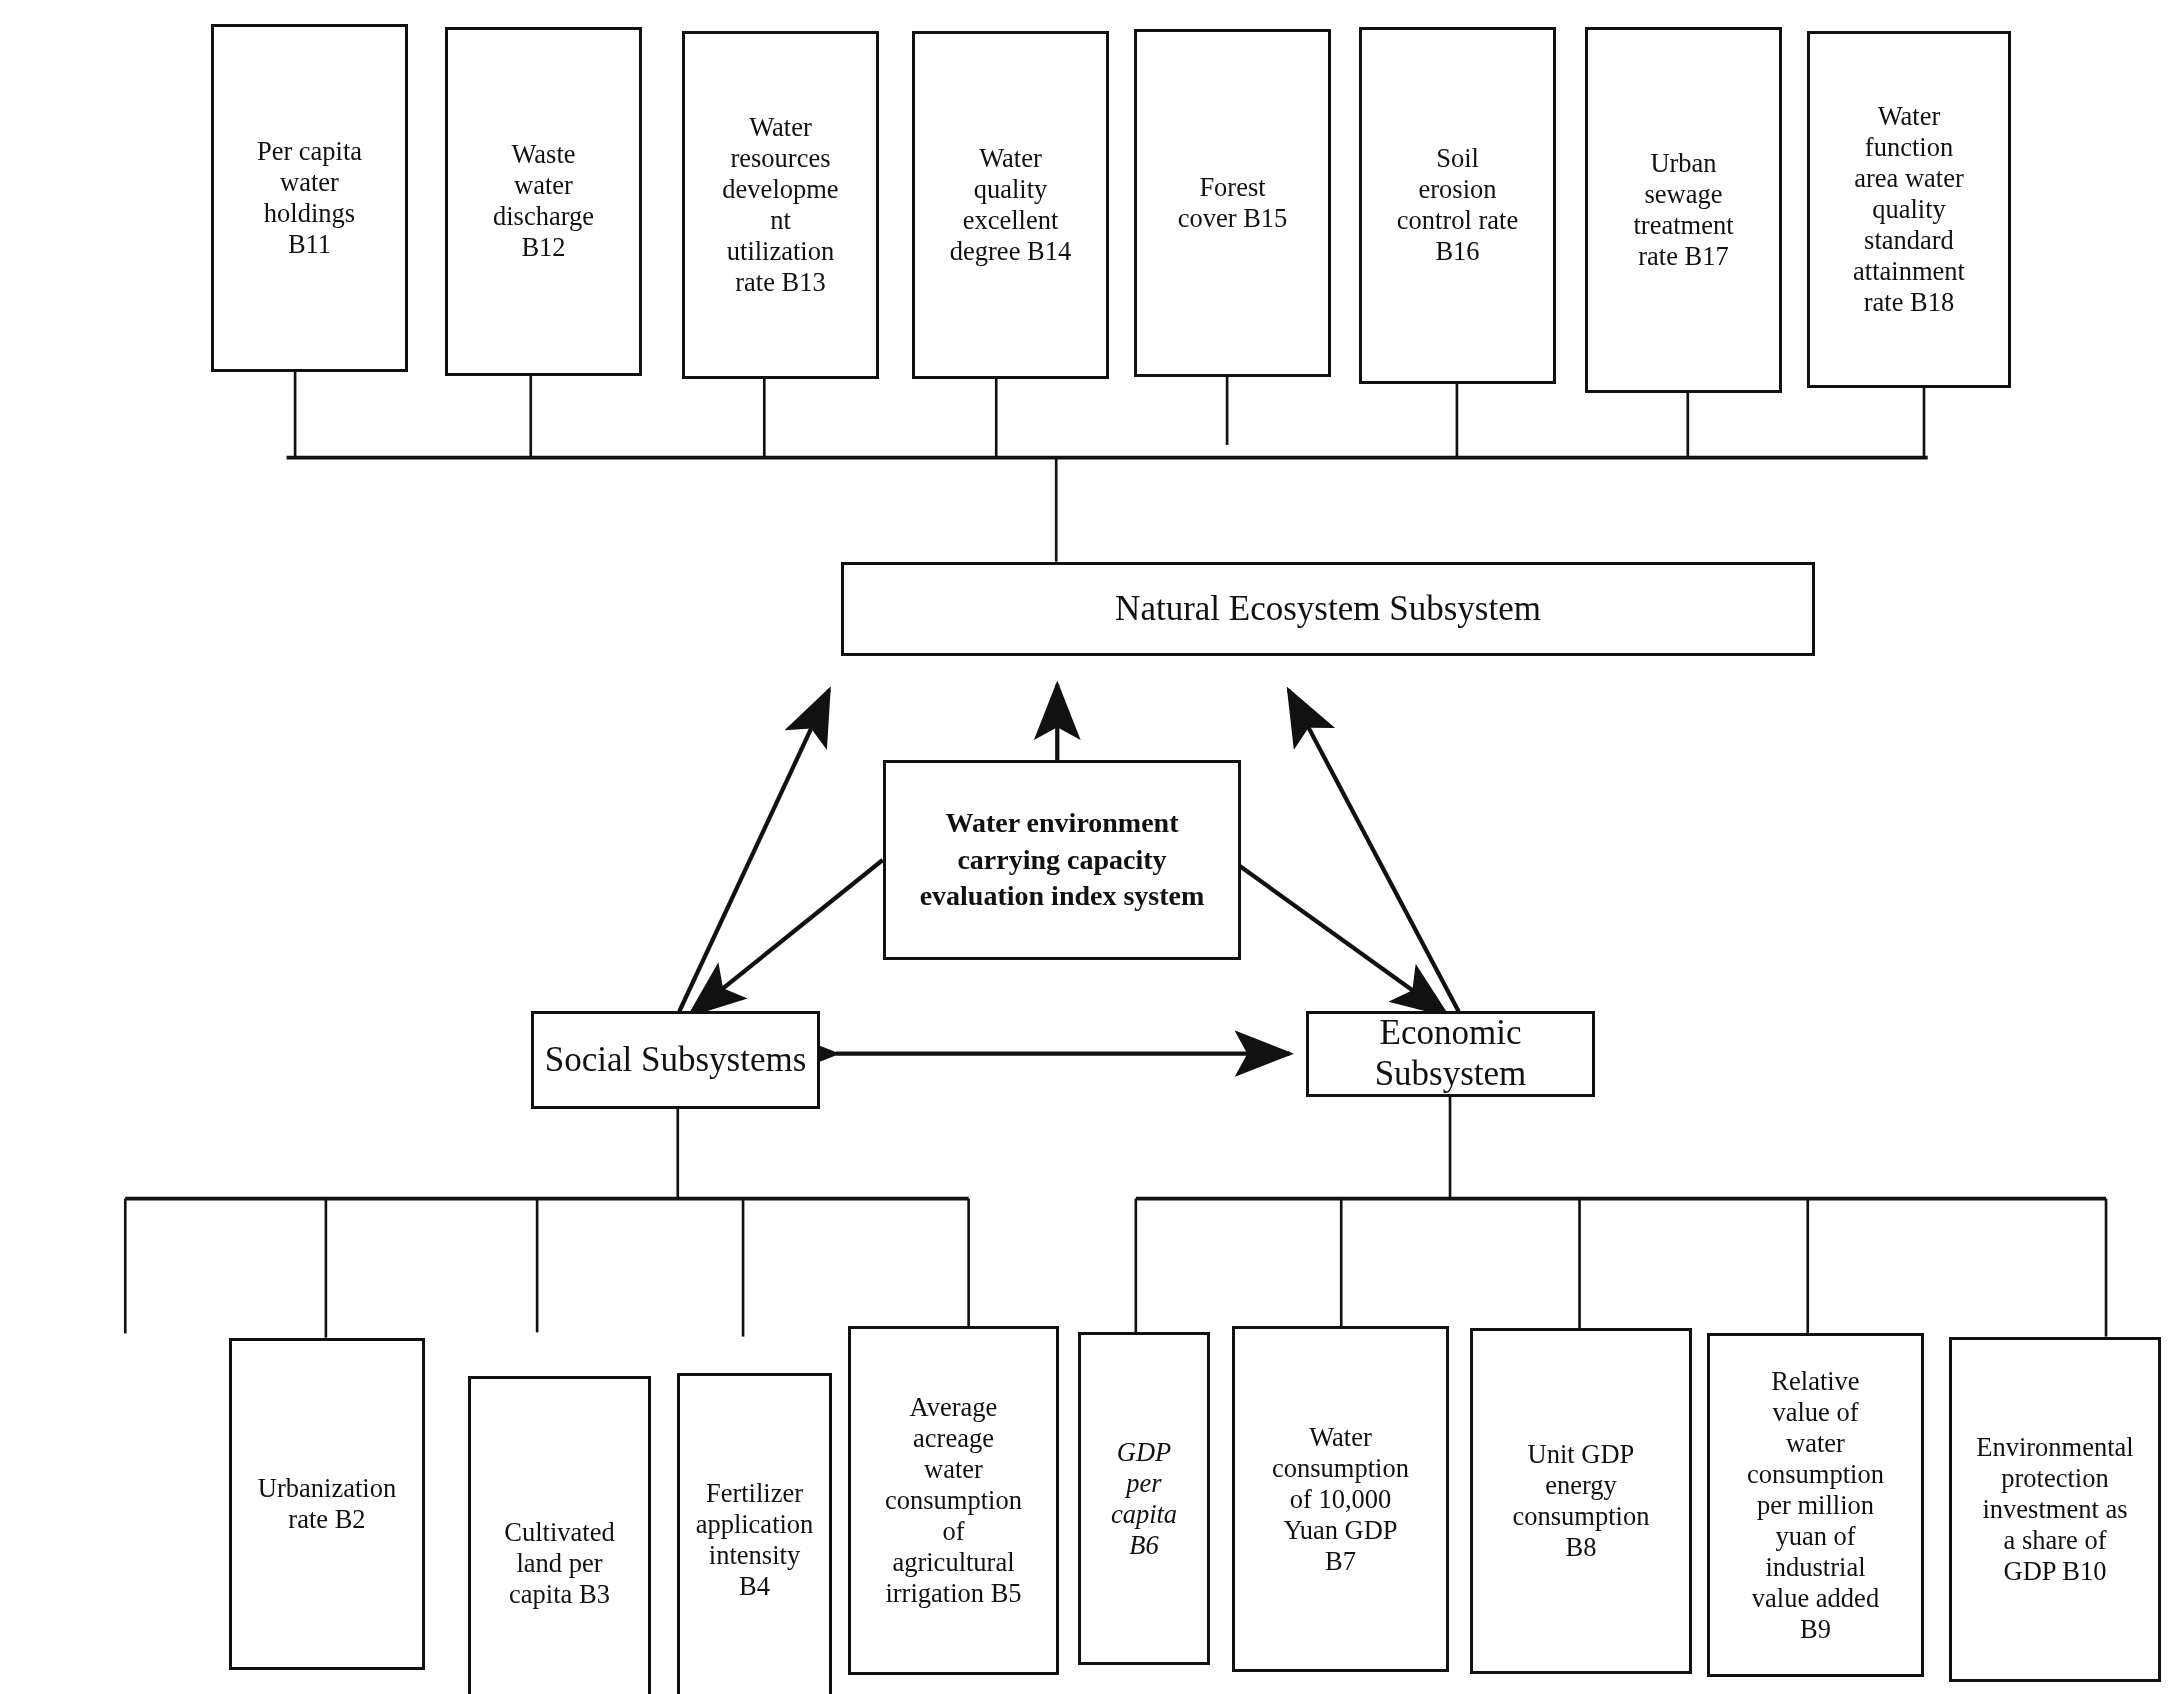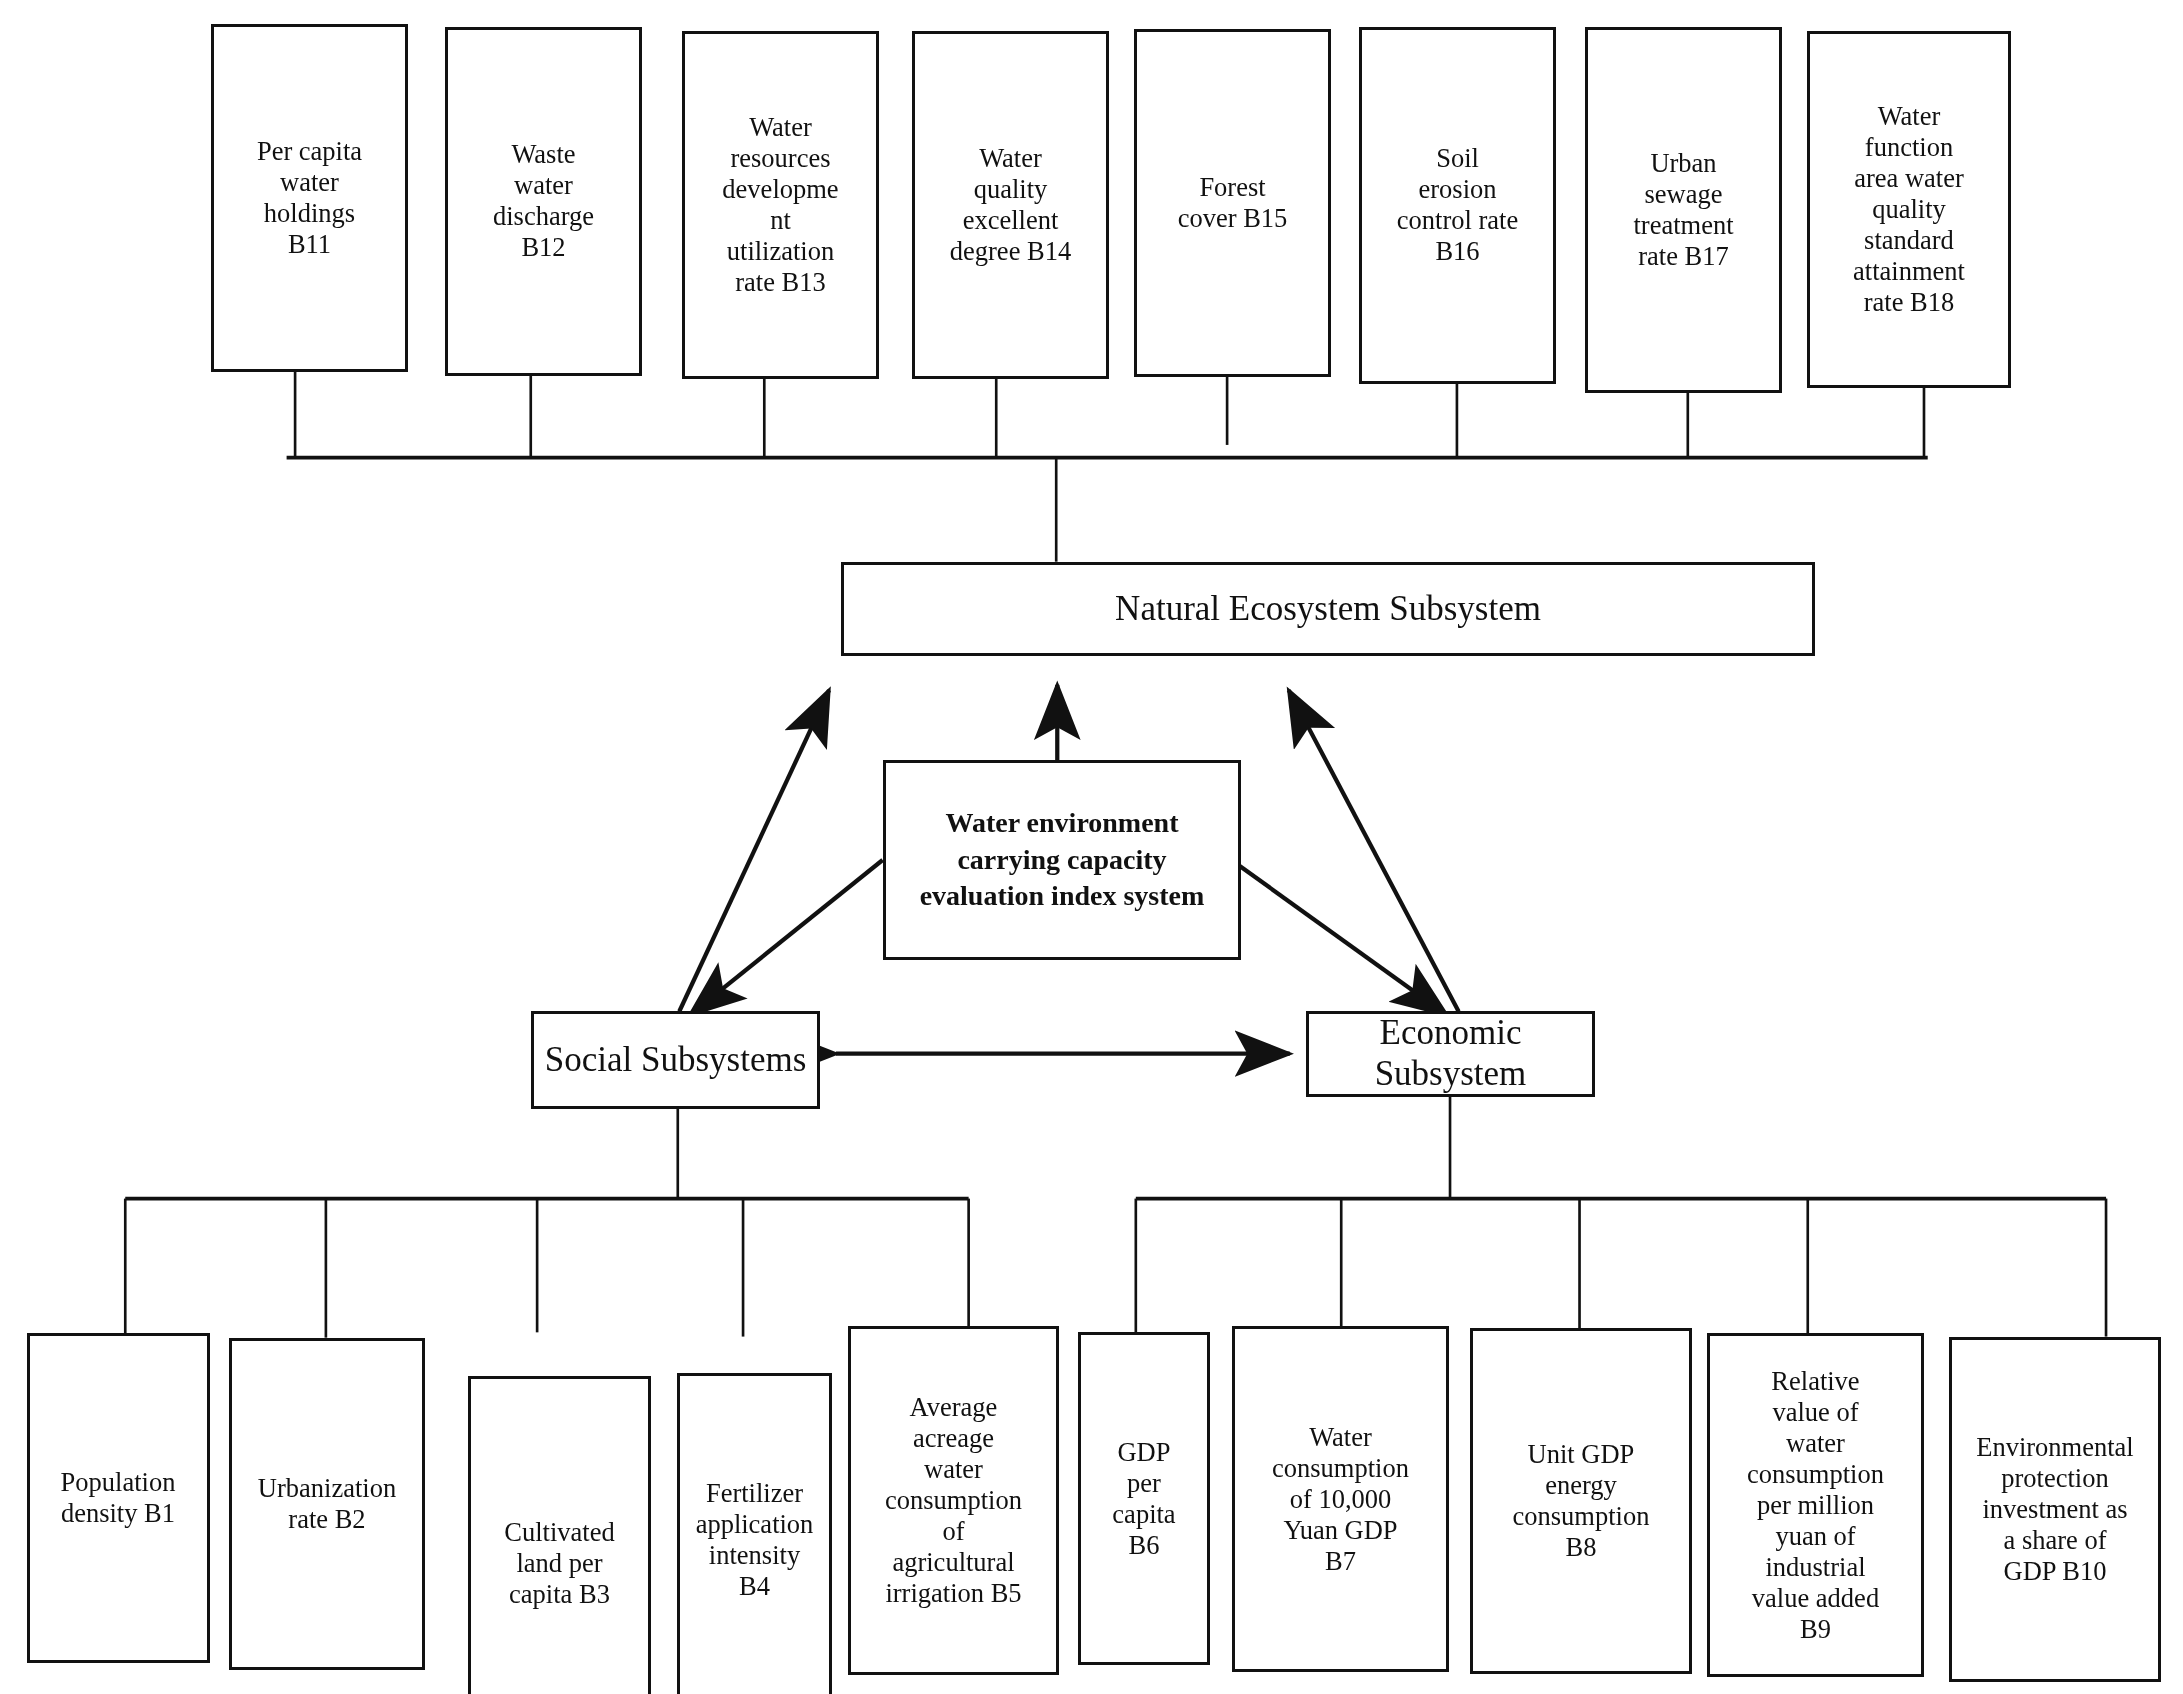--- a/index.html
+++ b/index.html
@@ -136,24 +136,20 @@
   </div>
 
   <div class="node mid" style="left:531px;top:1011px;width:289px;height:98px;">
     <span class="lbl">Social Subsystems</span>
   </div>
 
   <div class="node mid" style="left:1306px;top:1011px;width:289px;height:86px;">
     <span class="lbl">Economic Subsystem</span>
   </div>
 
-  <div class="node leaf" style="left:26.5px;top:1333px;width:183px;height:330px;">
-    <span class="lbl">Population
-density B1</span>
-  </div>
   <div class="node leaf" style="left:229px;top:1338px;width:196px;height:332px;">
     <span class="lbl">Urbanization
 rate B2</span>
   </div>
   <div class="node leaf" style="left:468px;top:1332px;width:183px;height:374px;margin-top:44px;">
     <span class="lbl">Cultivated
 land per
 capita B3</span>
   </div>
   <div class="node leaf" style="left:677px;top:1337px;width:155px;height:333px;margin-top:36px;">
@@ -165,21 +161,21 @@
   <div class="node leaf" style="left:848px;top:1326px;width:211px;height:349px;">
     <span class="lbl">Average
 acreage
 water
 consumption
 of
 agricultural
 irrigation B5</span>
   </div>
 
-  <div class="node leaf" style="left:1078px;top:1332px;width:132px;height:333px;">
+  <div class="node leaf" style="left:1078px;top:1332px;width:132px;height:333px;font-style:italic;">
     <span class="lbl">GDP
 per
 capita
 B6</span>
   </div>
   <div class="node leaf" style="left:1232px;top:1326px;width:217px;height:346px;">
     <span class="lbl">Water
 consumption
 of 10,000
 Yuan GDP

